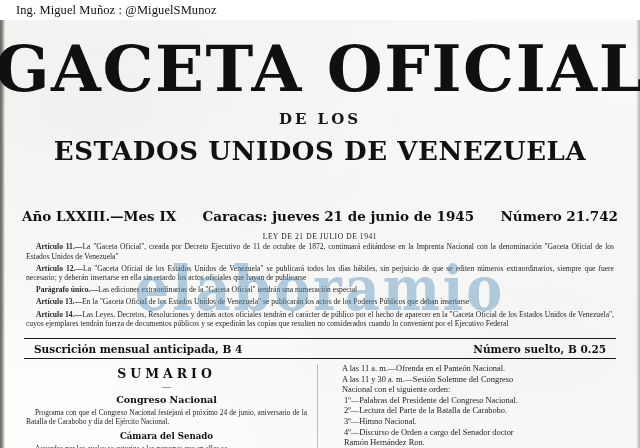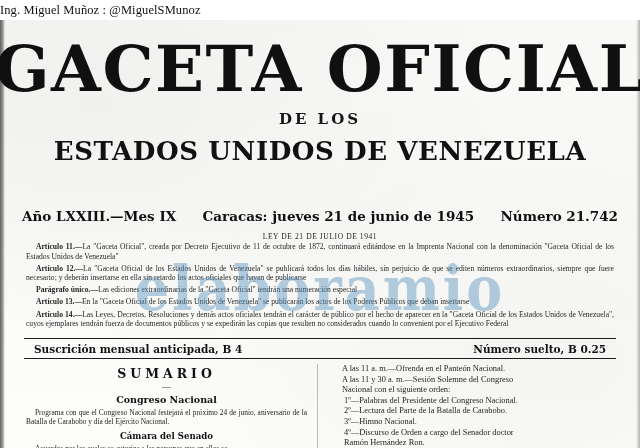--- a/index.html
+++ b/index.html
@@ -25,21 +25,21 @@
   .credit {
     position: absolute;
     top: 0; left: 0;
     width: 640px;
     height: 20px;
     line-height: 20px;
     background: #ffffff;
     color: #111;
     font-family: "Liberation Serif", serif;
     font-size: 12.5px;
-    padding-left: 0;
+    padding-left: 16px;
     box-sizing: border-box;
     white-space: nowrap;
     letter-spacing: 0.1px;
   }
   
   .scan {
     position: absolute;
     top: 20px; left: 0;
     width: 640px;
     height: 428px;

